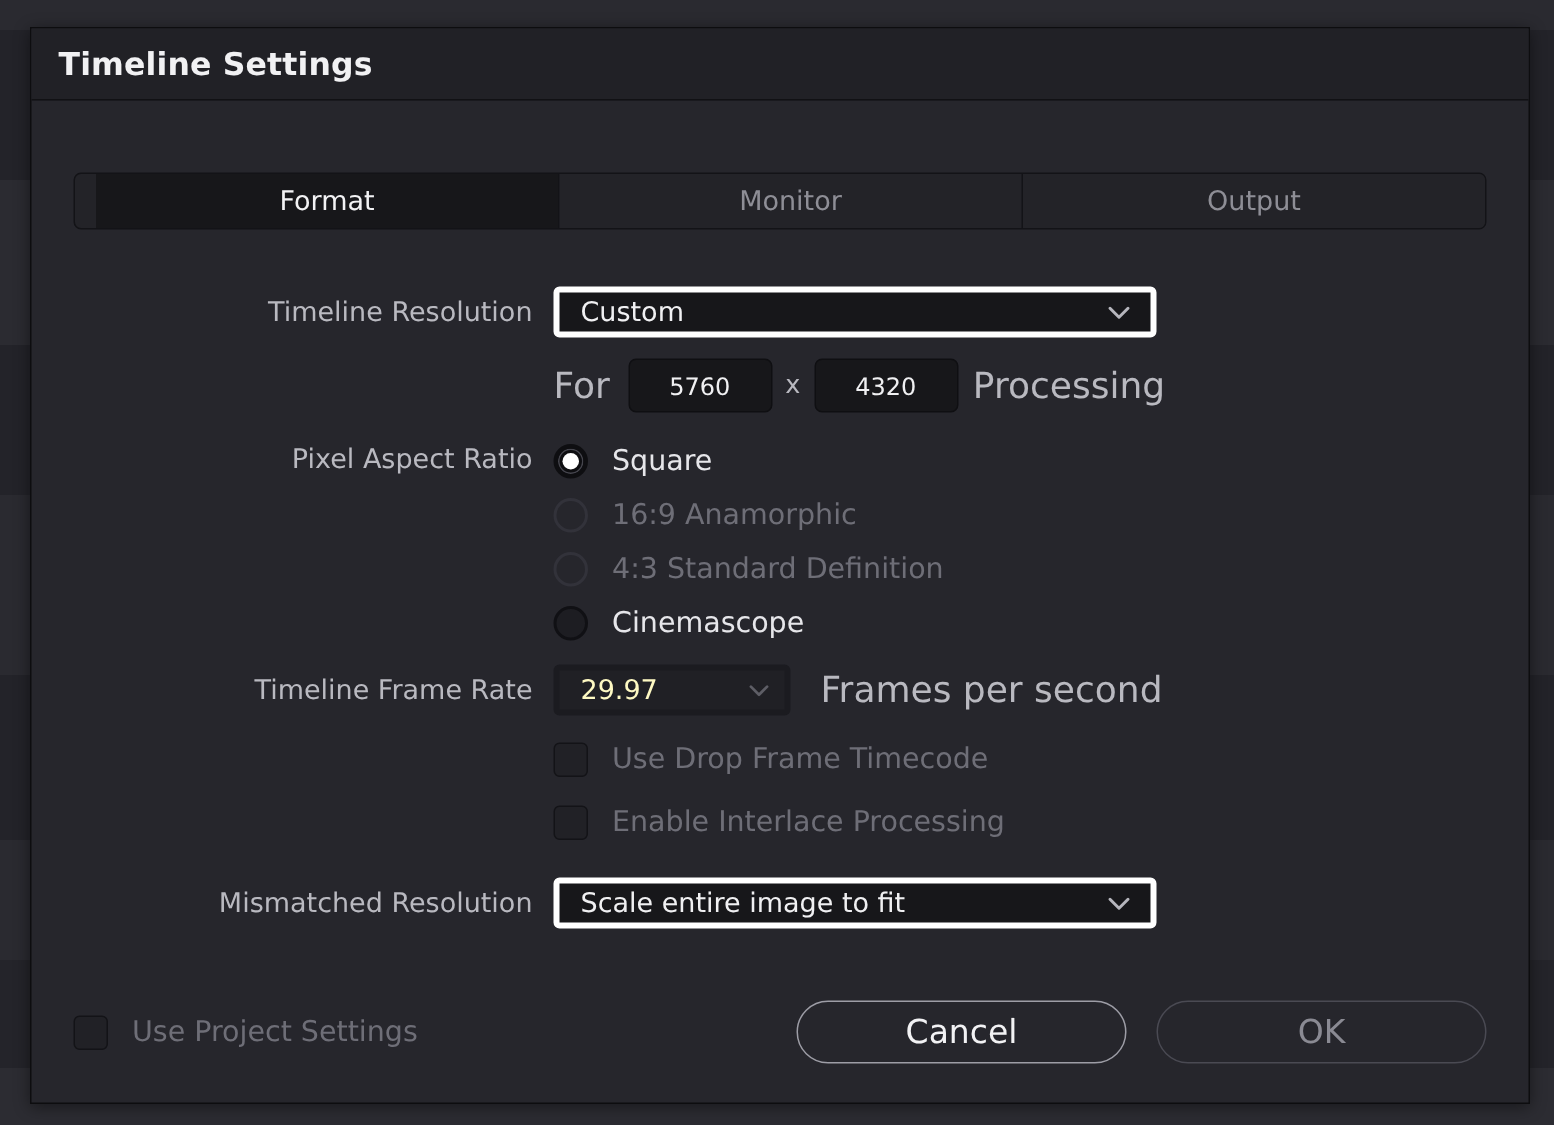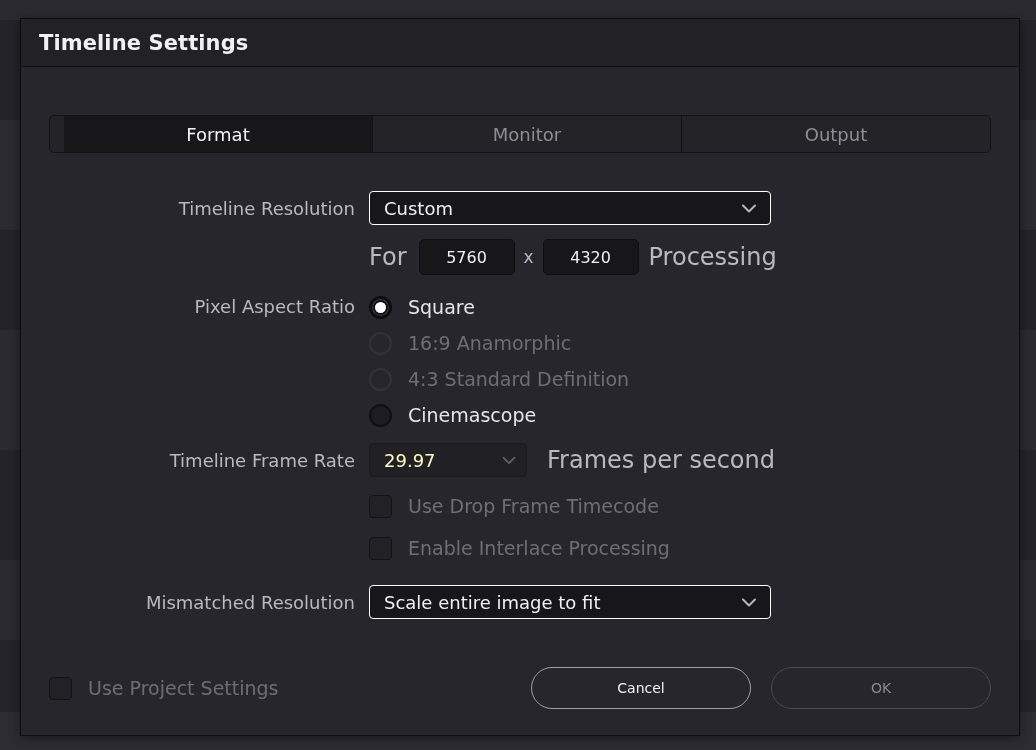--- a/index.html
+++ b/index.html
@@ -116,21 +116,21 @@
   .field-col {
     flex: 1 1 auto;
     display: flex;
     align-items: center;
   }
 
   
   .select {
     height: 34px;
     background: #17171a;
-    border: 1px solid #ffffff;
+    border: 4px solid #ffffff;
     border-radius: 4px;
     display: flex;
     align-items: center;
     padding: 0 10px 0 14px;
     font-size: 18px;
     color: #f0f0f2;
     cursor: pointer;
     position: relative;
   }
   .select .sel-value { flex: 1 1 auto; }
@@ -238,21 +238,21 @@
   }
   .footer .spacer { flex: 1 1 auto; }
   .btn {
     height: 42px;
     min-width: 220px;
     border-radius: 21px;
     background: #26262c;
     display: flex;
     align-items: center;
     justify-content: center;
-    font-size: 14px;
+    font-size: 22px;
     cursor: pointer;
     user-select: none;
     text-align: center;
   }
   .btn.cancel {
     border: 1px solid #9d9da6;
     color: #f2f2f4;
     margin-right: 20px;
   }
   .btn.ok {

